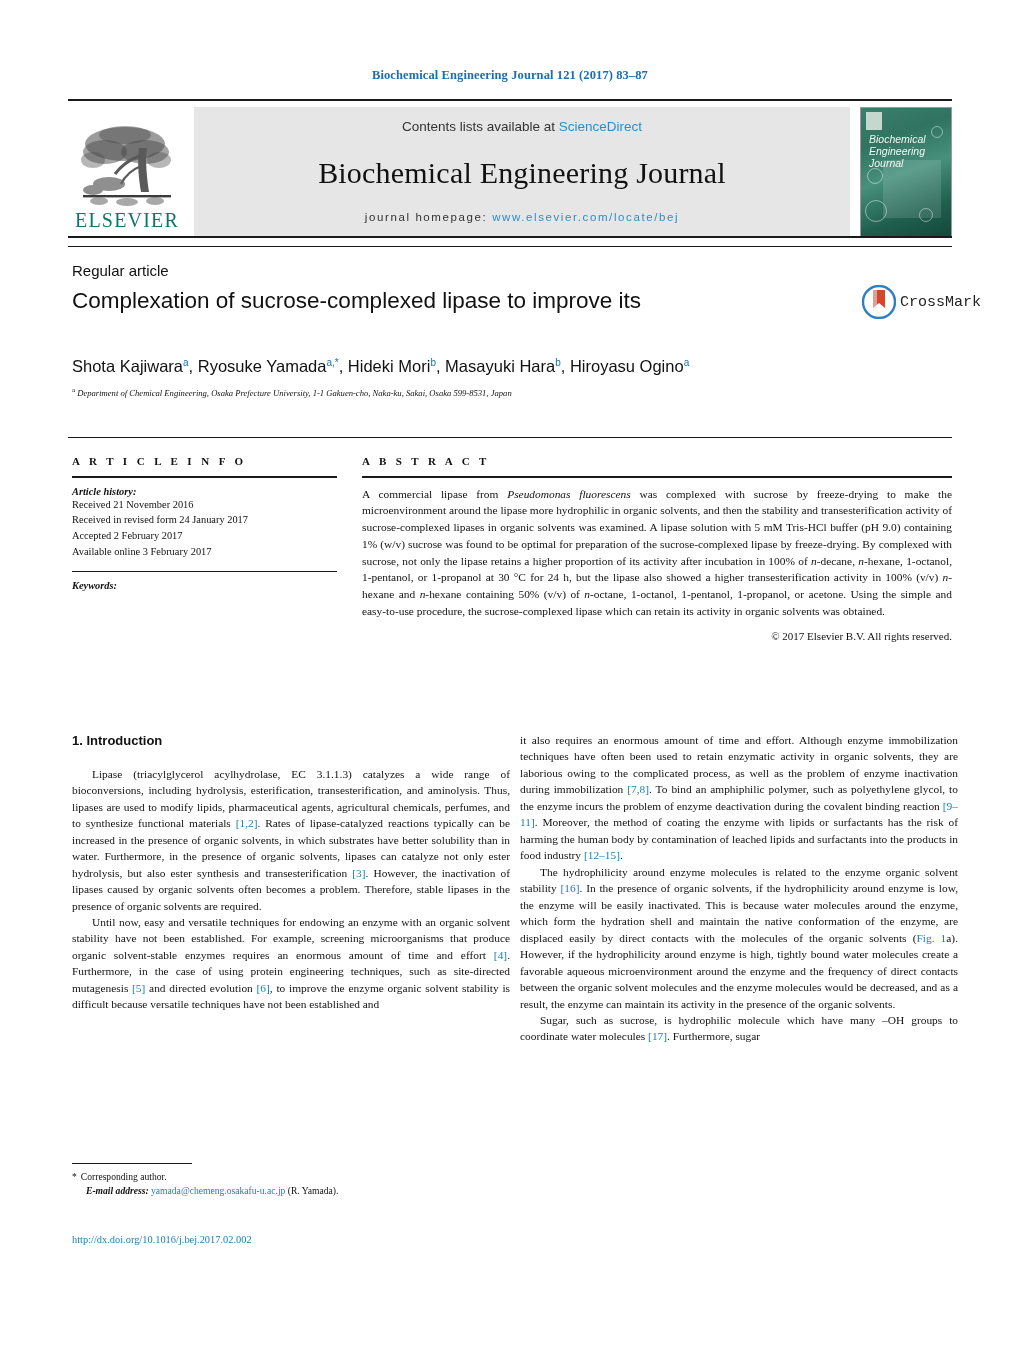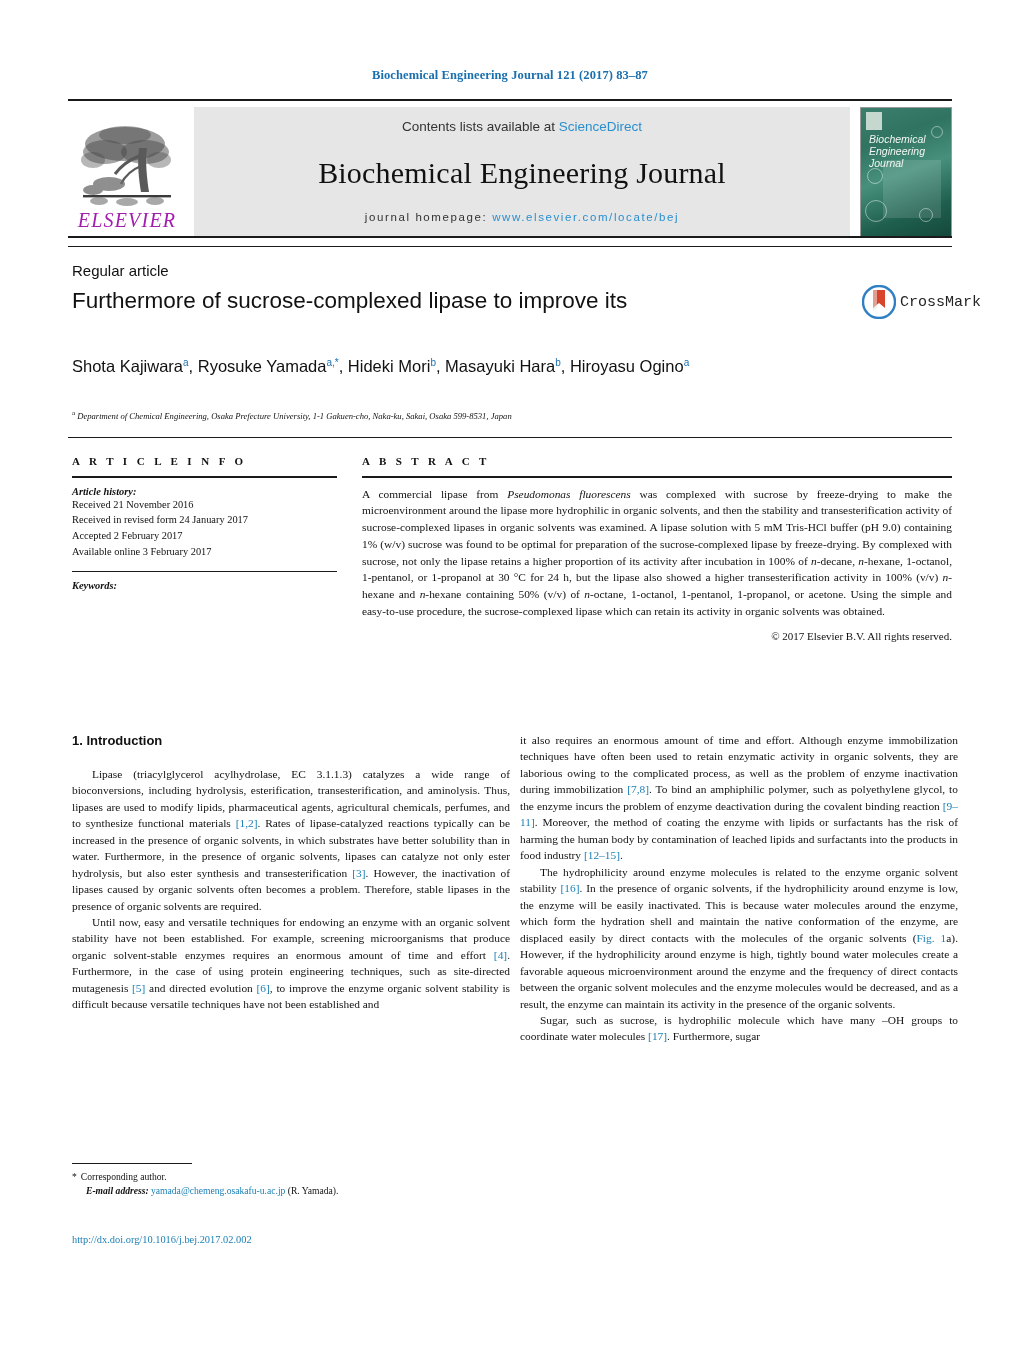--- a/index.html
+++ b/index.html
@@ -32,22 +32,22 @@
   .masthead-inner { display:flex; height:100%; align-items:stretch; padding-top:6px; }
 
   .elsevier-logo {
     width:118px; flex:0 0 118px;
     display:flex; flex-direction:column; align-items:center; justify-content:flex-end;
     padding-bottom:6px;
   }
   .tree-svg { display:block; }
   .elsevier-word {
     font-family:"Liberation Serif", serif;
-    font-size:20px; letter-spacing:1.2px; color:#a21caf;
-    margin-top:2px; line-height:1;font-style:italic;
+    font-size:20px; letter-spacing:1.2px; color:#0f766e;
+    margin-top:2px; line-height:1;
   }
 
   .masthead-center {
     flex:1 1 auto; background:#e6e6e6;
     margin:0 10px 0 8px;
     display:flex; flex-direction:column; align-items:center; justify-content:space-between;
     padding:12px 0 13px 0;
   }
   .contents-line {
     font-family:"Liberation Sans", sans-serif;
@@ -102,21 +102,21 @@
     font-family:"Liberation Sans", sans-serif;
     font-size:22.5px; line-height:1.3; color:#111;
   }
   .authors {
     position:absolute; left:72px; top:355px; width:790px;
     font-family:"Liberation Sans", sans-serif;
     font-size:16.5px; color:#111; line-height:1.35;
   }
   .authors sup { font-size:10px; color:#1a6faf; vertical-align:super; }
   .affiliations {
-    position:absolute; left:72px; top:408px; width:800px;
+    position:absolute; left:72px; top:385px; width:800px;
     font-family:"Liberation Serif", serif;
     font-style:italic; font-size:8.6px; line-height:1.55; color:#111;
   }
   .affiliations sup { font-style:normal; font-size:7px; vertical-align:super; }
 
   
   .crossmark {
     position:absolute; left:862px; top:285px;
     display:flex; align-items:center; gap:4px;
   }
@@ -262,21 +262,21 @@
 
     </div>
   </div>
 
   <div class="rule-strong" style="top:236px;"></div>
   <div class="rule-thin" style="top:246px;"></div>
 
   <div class="kicker">Regular article</div>
 
   <div class="article-title">
-    <div>Furthermore of sucrose-complexed lipase to improve its</div>
+    <div>Complexation of sucrose-complexed lipase to improve its</div>
   </div>
 
   <div class="authors"><span>Shota Kajiwara</span><sup>a</sup>, <span>Ryosuke Yamada</span><sup>a,*</sup>, <span>Hideki Mori</span><sup>b</sup>, <span>Masayuki Hara</span><sup>b</sup>, <span>Hiroyasu Ogino</span><sup>a</sup></div>
   <div class="affiliations">
       <div><sup>a</sup> Department of Chemical Engineering, Osaka Prefecture University, 1-1 Gakuen-cho, Naka-ku, Sakai, Osaka 599-8531, Japan</div>
     </div>
 
   <div class="crossmark">
     <svg width="34" height="34" viewBox="0 0 34 34">
       <circle cx="17" cy="17" r="16" fill="#ffffff" stroke="#2f7fc4" stroke-width="2.4"></circle>

